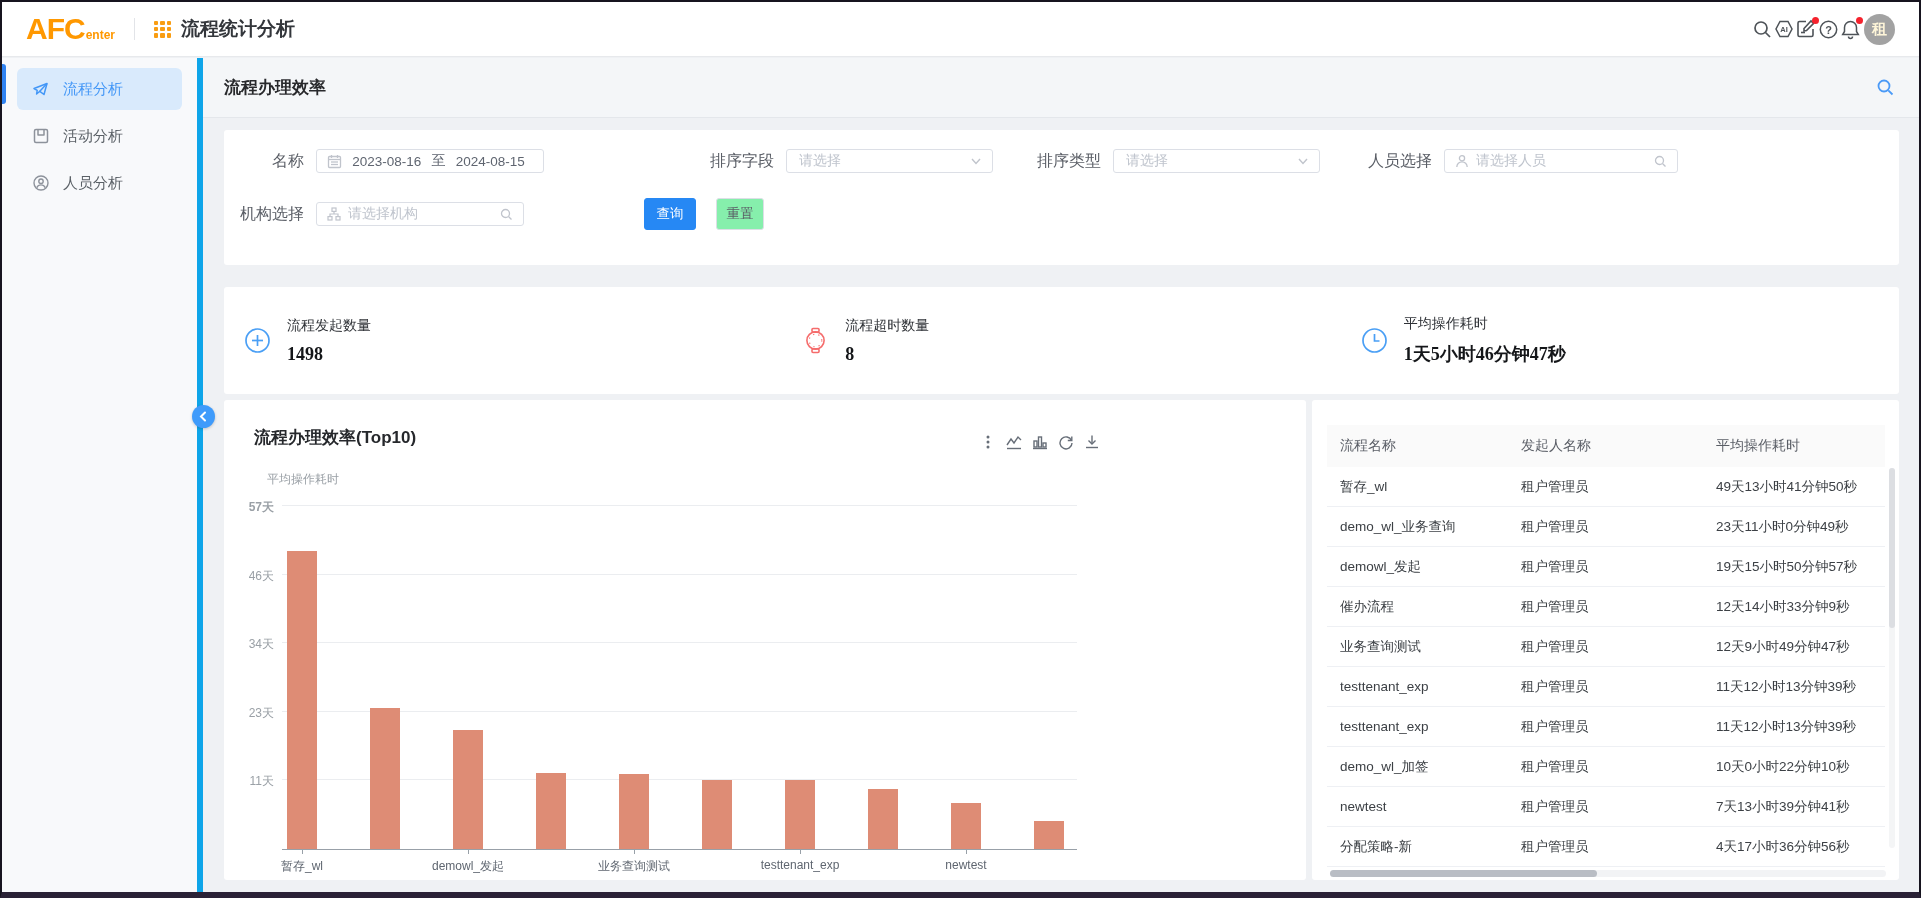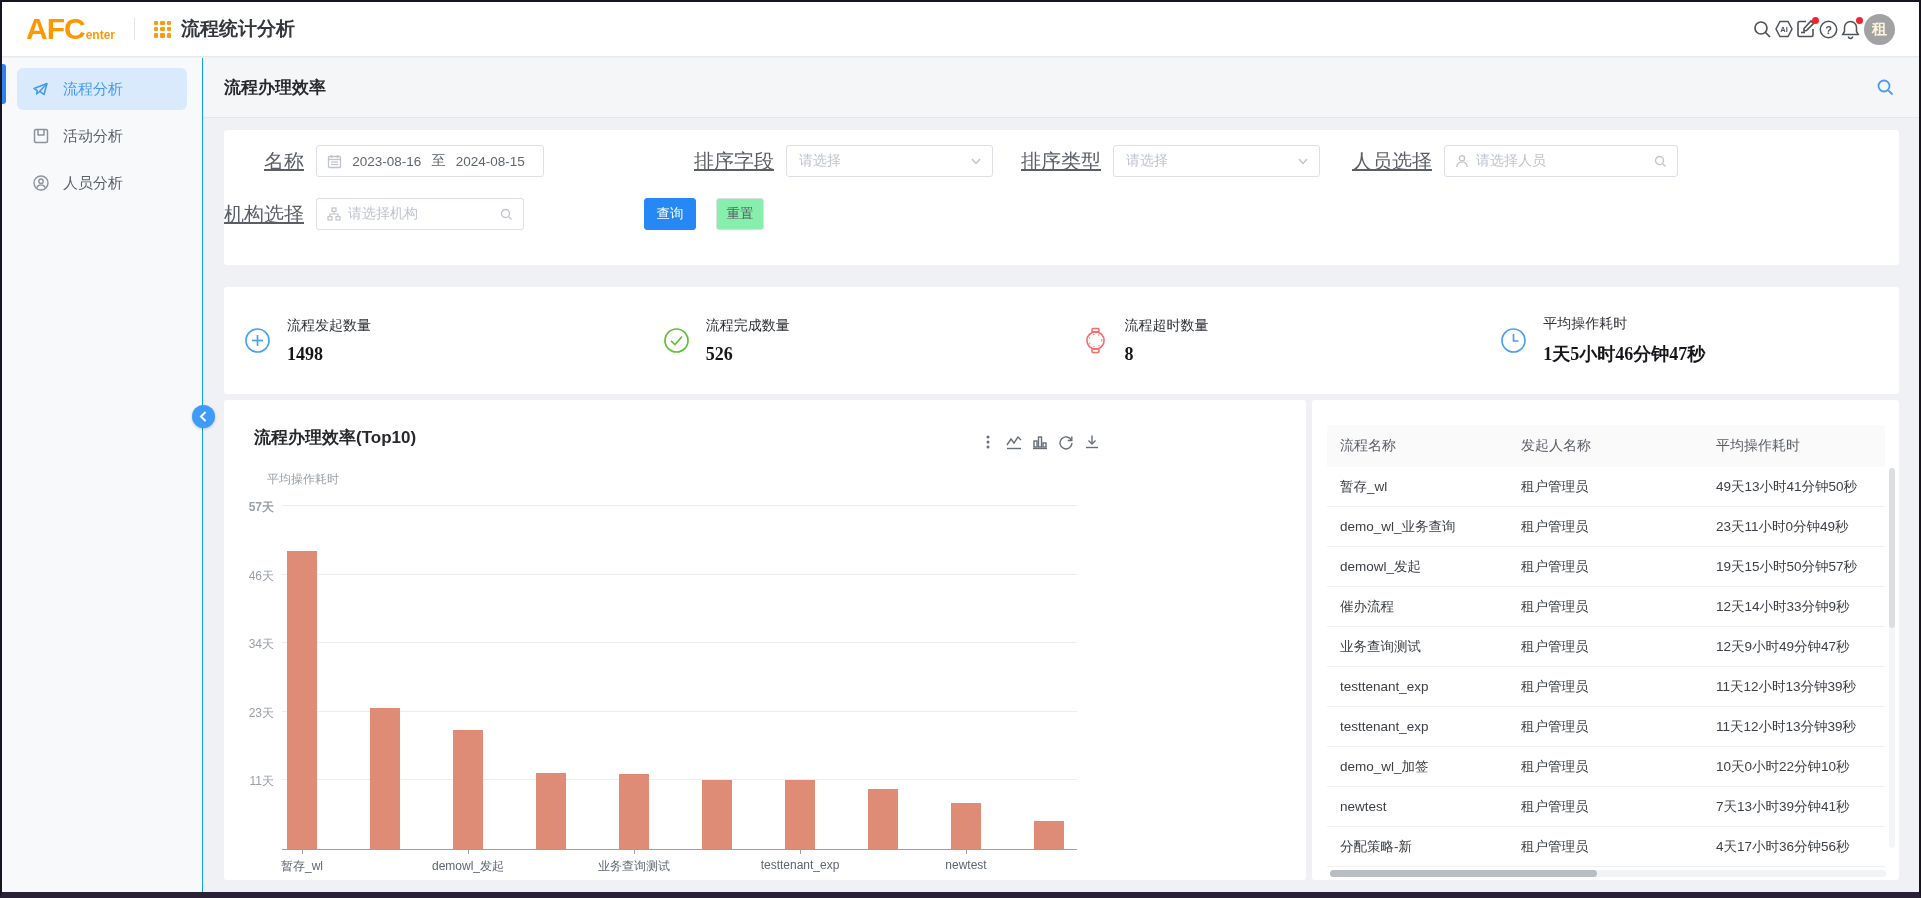--- a/index.html
+++ b/index.html
@@ -30,21 +30,21 @@
   .tb-icon { position:relative; width:22px; height:22px; color:#4e5358; cursor:pointer;
     display:flex; align-items:center; justify-content:center; }
   .red-dot { position:absolute; top:-1px; right:-2px; width:7px; height:7px; border-radius:50%;
     background:#f5222d; }
   .avatar { width:31px; height:31px; border-radius:50%; background:#a2a2a2; color:#fff6d9;
     display:flex; align-items:center; justify-content:center; font-size:15px; font-weight:700;
     cursor:pointer; margin-left:3px; }
 
   
   .sidebar { position:absolute; top:56px; left:0; width:201px; bottom:0; background:#f8f9fb;
-    border-right:1px solid #0ea5e9; padding-top:5px; }
+    border-right:6px solid #0ea5e9; padding-top:5px; }
   .active-bar { position:absolute; left:0; top:6px; width:4px; height:40px; background:#2f82f1;
     border-radius:0 3px 3px 0; }
   .side-item { height:42px; margin:5px 15px; border-radius:6px; display:flex; align-items:center;
     padding:0 15px; gap:13px; font-size:15px; color:#5a6066; cursor:pointer; }
   .side-item.active { background:#d9eafc; color:#4397f7; }
   .side-item .s-icon { width:18px; height:18px; color:#8d929b; }
   .side-item.active .s-icon { color:#4397f7; }
   .collapse-btn { position:absolute; left:190px; top:403px; width:23px; height:23px;
     border-radius:50%; background:#3f9bfb; display:flex; align-items:center; justify-content:center;
     cursor:pointer; z-index:20; box-shadow:0 1px 3px rgba(0,0,0,.2); }
@@ -55,22 +55,22 @@
     display:flex; align-items:center; padding:0 24px 0 21px; }
   .page-title { font-size:17px; font-weight:700; color:#28292c; }
   .titlebar-search { margin-left:auto; cursor:pointer; }
   .content { padding:12px 20px 0 21px; }
   .card { background:#fff; border-radius:3px; }
 
   
   .filter-card { height:135px; padding:15px 0; }
   .f-row { display:flex; align-items:center; height:32px; }
   .f-row.first { margin-bottom:21px; }
-  .f-label { width:80px; text-align:right; font-size:20px; color:#5a5e66; flex:none;text-decoration:underline; }
-  .ctl { height:32px; border:1px solid #dcdfe6; border-radius:3px; background:#fff;
+  .f-label { width:80px; text-align:right; font-size:16px; color:#5a5e66; flex:none; }
+  .ctl { height:24px; border:1px solid #dcdfe6; border-radius:3px; background:#fff;
     display:flex; align-items:center; font-size:14px; margin-left:12px; cursor:pointer; flex:none; }
   .ph { color:#bfc4cd; }
   .val { color:#5f6570; }
   .date-range { width:228px; padding:0 8px 0 10px; }
   .date-range .d-val { flex:1; text-align:center; font-size:13.5px; }
   .sel { width:207px; padding:0 10px 0 12px; justify-content:space-between; }
   .person-input { width:234px; padding:0 10px 0 10px; gap:7px; }
   .org-input { width:208px; padding:0 10px 0 10px; gap:7px; }
   .grow { flex:1; }
   .gap150 { margin-left:150px; } .gap28 { margin-left:28px; } .gap32 { margin-left:32px; }
@@ -320,32 +320,20 @@
         <span class="stat-icon">
           <svg width="27" height="27" viewBox="0 0 27 27" fill="none" stroke="#4a9ff5" stroke-width="1.7">
             <circle cx="13.5" cy="13.5" r="11.5"></circle>
               <line x1="13.5" y1="8" x2="13.5" y2="19"></line>
               <line x1="8" y1="13.5" x2="19" y2="13.5"></line>
           </svg>
         </span>
         <div class="stat-texts">
           <span class="stat-label">流程发起数量</span>
           <span class="stat-value">1498</span>
-        </div>
-      </div>
-      <div class="stat">
-        <span class="stat-icon">
-          <svg width="27" height="27" viewBox="0 0 27 27" fill="none" stroke="#5fc12f" stroke-width="1.7">
-            <circle cx="13.5" cy="13.5" r="11.5"></circle>
-              <polyline points="8,13.8 12,17.5 19,9.5"></polyline>
-          </svg>
-        </span>
-        <div class="stat-texts">
-          <span class="stat-label">流程完成数量</span>
-          <span class="stat-value">526</span>
         </div>
       </div>
       <div class="stat">
         <span class="stat-icon">
           <svg width="27" height="27" viewBox="0 0 27 27" fill="none" stroke="#f56c6c" stroke-width="1.6">
             <rect x="10" y="1.5" width="7" height="3.6" rx="1"></rect>
               <rect x="10" y="21.9" width="7" height="3.6" rx="1"></rect>
             <circle cx="13.5" cy="13.5" r="8.6"></circle>
             <circle cx="13.5" cy="13.5" r="6.3" stroke-width="1.1" stroke-dasharray="1.2 4.1"></circle>
           </svg>

